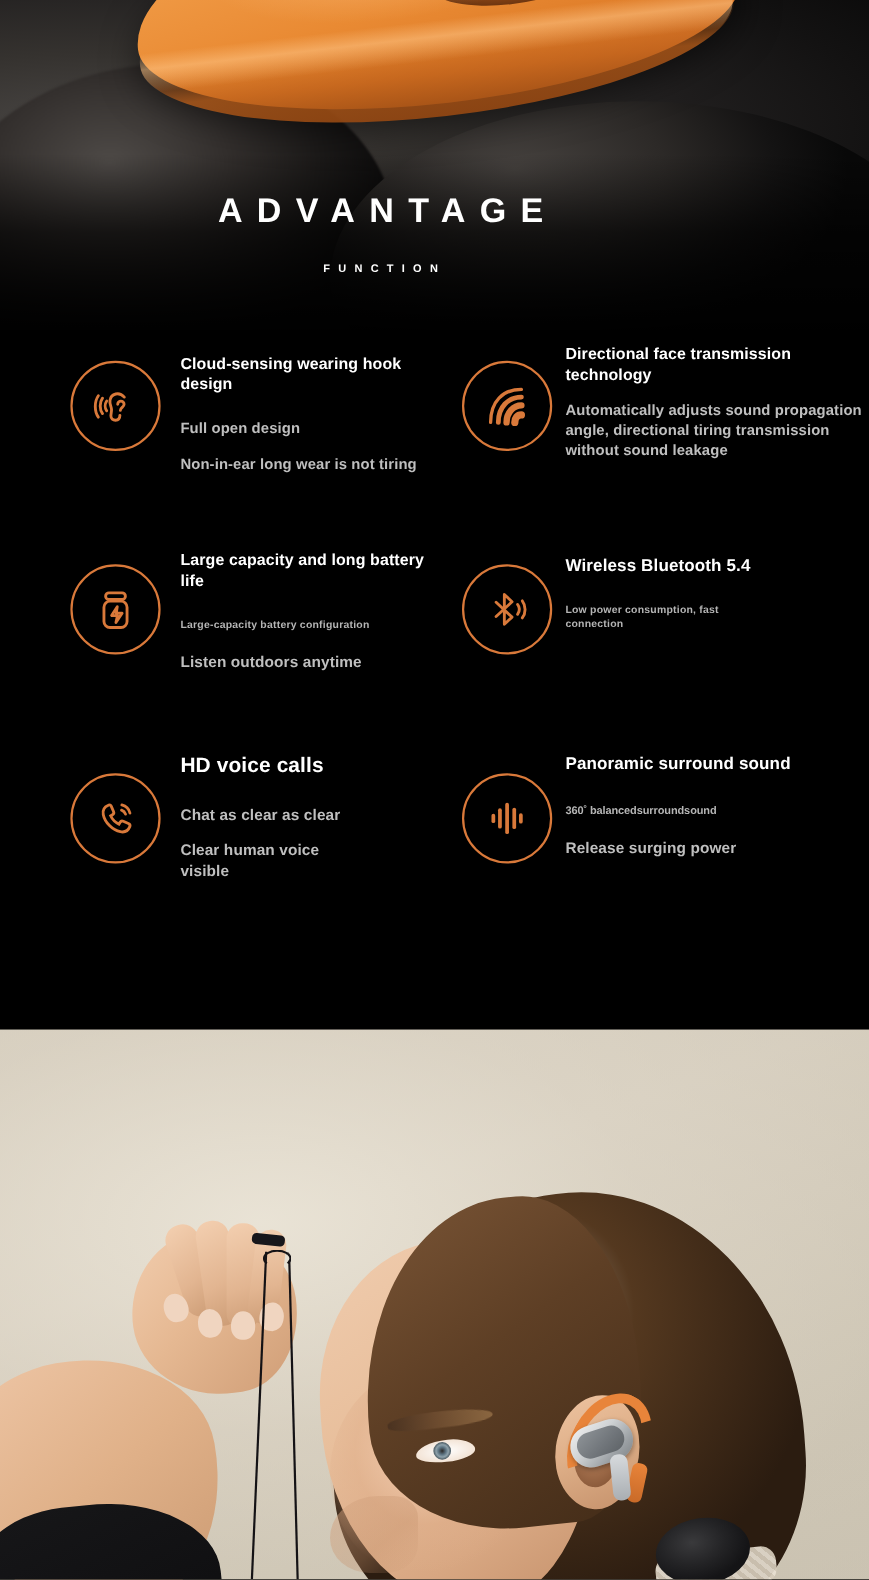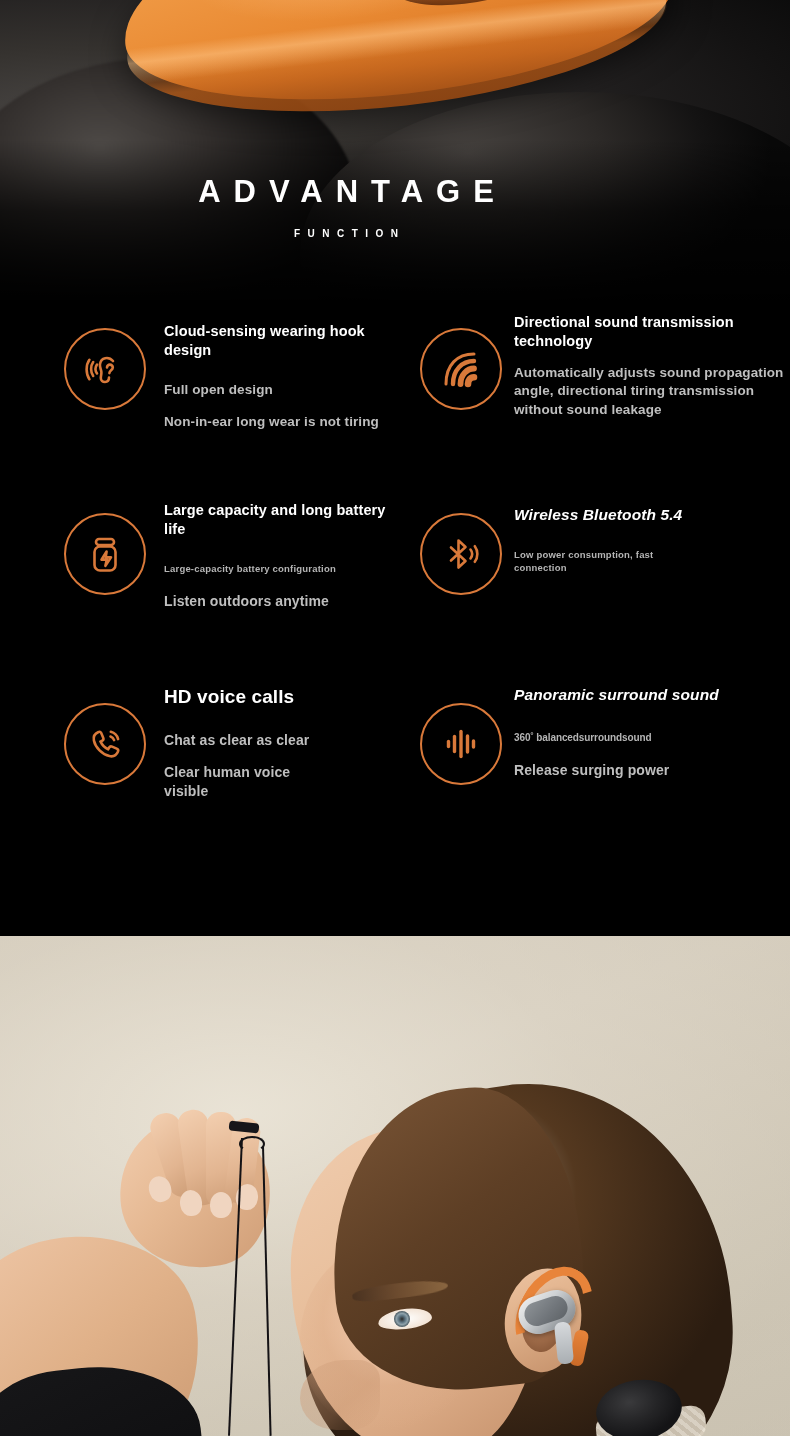--- a/index.html
+++ b/index.html
@@ -67,21 +67,21 @@
     transform:rotate(-6.5deg);
   }
 
   
   .title-wrap { position:absolute; left:0; top:176px; width:692px; text-align:center; z-index:5; }
   .title {
     color:#fff; font-size:31px; font-weight:700; letter-spacing:13px;
     text-indent:13px; line-height:1;
   }
   .subtitle {
-    margin-top:21px; color:#ffffff; font-size:10px; font-weight:700;
+    margin-top:32px; color:#ffffff; font-size:10px; font-weight:700;
     letter-spacing:7.5px; text-indent:7.5px;
   }
 
   
   .features { position:absolute; left:0; top:300px; width:790px; height:636px; background:#000; }
   .frow { position:absolute; left:0; width:790px; height:190px; }
   .frow.r1 { top:10px; }
   .frow.r2 { top:195px; }
   .frow.r3 { top:385px; }
 
@@ -97,21 +97,21 @@
   .fcell.right .icon-circle { left:25px; }
 
   .ftext { position:absolute; left:164px; top:0; width:226px; }
   .fcell.right .ftext { left:119px; width:276px; }
 
   .fh {
     color:#ffffff; font-weight:700; font-size:14.5px; line-height:1.28;
     letter-spacing:.1px;
   }
   .fh.big { font-size:19px; }
-  .fh.mid { font-size:15.5px;font-style:italic; }
+  .fh.mid { font-size:15.5px; }
   .fs {
     color:#bfbfbf; font-weight:700; font-size:13.5px; line-height:1.35;
     letter-spacing:.1px;
   }
   .fs.small { font-size:9.5px; color:#b5b5b5; letter-spacing:.2px; }
   .fs.tight { letter-spacing:-.1px; }
 
   
   .photo {
     position:absolute; left:0; top:936px; width:790px; height:500px;
@@ -326,21 +326,21 @@
     <div class="fcell right">
       <div class="icon-circle">
         <svg width="50" height="50" viewBox="0 0 50 50" fill="none" stroke="#d9793a" stroke-linecap="round">
           <path d="M10 40C10 21 21 10 38 10" stroke-width="3"></path>
           <path d="M17 40C17 26 26 17 38 17" stroke-width="4.4"></path>
           <path d="M24.5 40C24.5 31 31 24.5 38 24.5" stroke-width="5.8"></path>
           <path d="M32 40c0-4 2.2-6.8 6-6.8" stroke-width="6.6"></path>
         </svg>
       </div>
       <div class="ftext">
-        <div class="fh" style="margin-top:3px">Directional sound transmission technology</div>
+        <div class="fh" style="margin-top:3px">Directional face transmission technology</div>
         <div class="fs" style="margin-top:14px">Automatically adjusts sound propagation angle, directional tiring transmission without sound leakage</div>
       </div>
     </div>
   </div>
 
   <div class="frow r2">
 
     <div class="fcell left">
       <div class="icon-circle">
         <svg width="46" height="46" viewBox="0 0 46 46" fill="none" stroke="#d9793a" stroke-width="2.6" stroke-linejoin="round">

